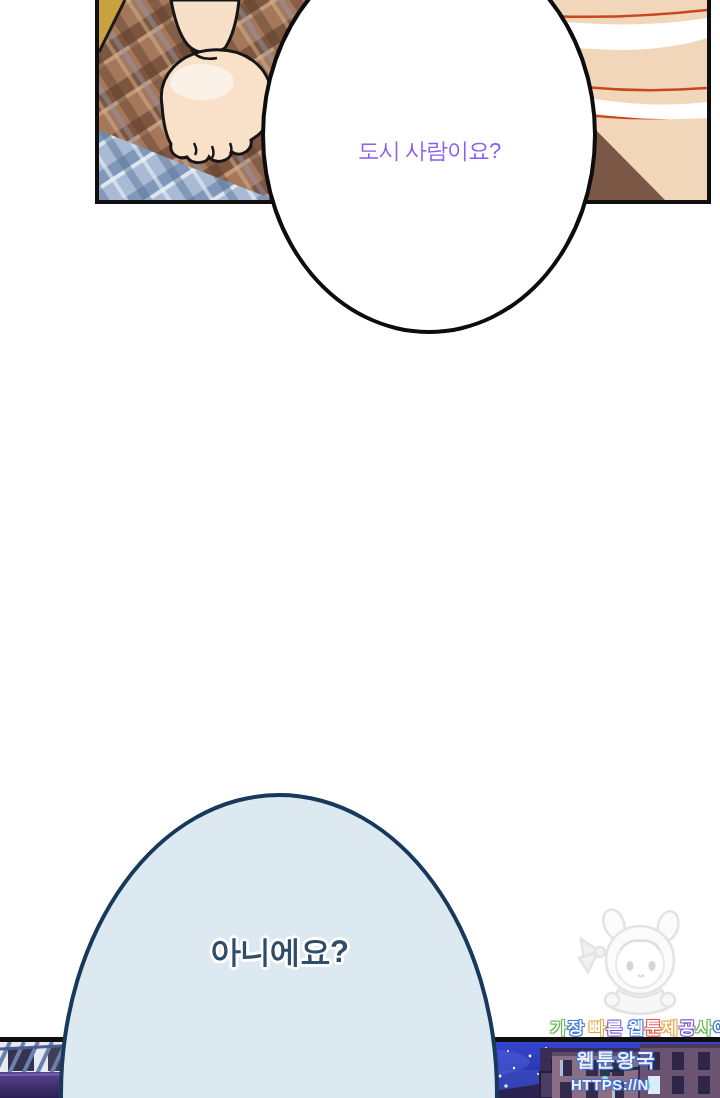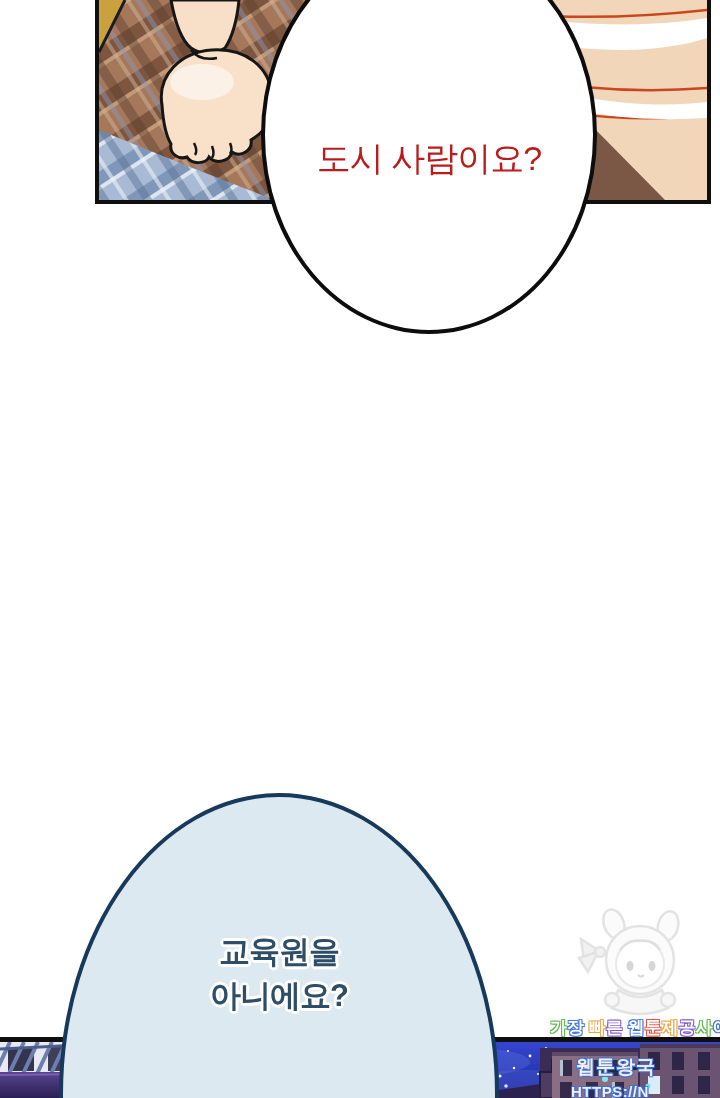--- a/index.html
+++ b/index.html
@@ -6,38 +6,38 @@
   .page{position:relative;width:720px;height:1098px;margin:0 auto;background:#ffffff;overflow:hidden;
         font-family:"Liberation Sans", sans-serif;}
   
   .panel-top{position:absolute;left:95px;top:0;width:616px;height:204px;box-sizing:border-box;
              border:4px solid #0f0f0f;border-top:none;background:#f2d6ba;z-index:1;}
   .panel-top svg{display:block;}
   
   .bubble-white{position:absolute;left:261px;top:-64px;width:328px;height:390px;background:#ffffff;
                 border:4px solid #0d0d0d;border-radius:50%;z-index:10;}
   .bubble-white .btxt{position:absolute;top:196px;left:0;width:100%;text-align:center;
-                      font-size:34px;letter-spacing:-1px;color:#b91c1c;}
+                      font-size:22px;letter-spacing:-1px;color:#8b5cf6;}
   
   .panel-bottom{position:absolute;left:0;top:1037px;width:720px;height:61px;box-sizing:border-box;
                 border-top:5px solid #0f0f0f;background:#1c2b96;z-index:2;}
   
   .bubble-blue{position:absolute;left:59px;top:793px;width:432px;height:594px;background:#dde9f0;
                border:4px solid #17395c;border-radius:50%;z-index:20;}
   .bubble-blue .btxt{position:absolute;top:133px;left:0;width:100%;text-align:center;
                      font-weight:bold;font-size:31px;line-height:44px;color:#2e4d68;letter-spacing:-1px;
                      text-shadow:-2px -2px 0 #fff,2px -2px 0 #fff,-2px 2px 0 #fff,2px 2px 0 #fff,
                                  0 -3px 0 #fff,0 3px 0 #fff,-3px 0 0 #fff,3px 0 0 #fff;}
   .bubble-blue .bline{display:block;}
   
   .chibi{position:absolute;left:568px;top:898px;width:140px;height:130px;z-index:15;opacity:.95;}
   
   .wm{position:absolute;left:550px;top:1019px;width:168px;z-index:30;font-weight:bold;line-height:1;}
   .wm .l1{font-size:17px;letter-spacing:0;color:#fff;white-space:nowrap;opacity:.95;}
-  .wm .l2{font-size:19px;margin:21px 0 0 26px;letter-spacing:1px;color:#fff;opacity:.9;}
+  .wm .l2{font-size:19px;margin:14px 0 0 26px;letter-spacing:1px;color:#fff;opacity:.9;}
   .wm .l3{font-size:15px;margin:8px 0 0 21px;letter-spacing:.5px;color:#fff;opacity:.9;}
   .wm .oc{text-shadow:1px 1px 0 var(--oc),-1px -1px 0 var(--oc),1px -1px 0 var(--oc),-1px 1px 0 var(--oc),
                       0 0 2px var(--oc);}
 </style>
 </head>
 <body>
 
 <div class="page">
 
   <div class="panel-top">
@@ -231,21 +231,20 @@
     </g>
     <g fill="#d4d4d4">
       <ellipse cx="62" cy="68" rx="3.5" ry="5"></ellipse>
       <ellipse cx="84" cy="68" rx="3.5" ry="5"></ellipse>
     </g>
     <path d="M70,77 q3,3 6,0" stroke="#d8d8d8" fill="none" stroke-width="2"></path>
   </svg>
 
   <div class="bubble-blue">
     <div class="btxt">
-      <span class="bline">교육원을</span>
       <span class="bline">아니에요?</span>
     </div>
   </div>
 
   <div class="wm">
     <div class="l1" id="wm-line1"><span class="oc" style="--oc: #58b447;">가</span><span class="oc" style="--oc: #3a6fd8;">장</span><span class="oc" style="--oc: #e0483c;"> </span><span class="oc" style="--oc: #e8a33c;">빠</span><span class="oc" style="--oc: #7a52c8;">른</span><span class="oc" style="--oc: #58b447;"> </span><span class="oc" style="--oc: #3a6fd8;">웹</span><span class="oc" style="--oc: #e0483c;">툰</span><span class="oc" style="--oc: #e8a33c;">제</span><span class="oc" style="--oc: #7a52c8;">공</span><span class="oc" style="--oc: #58b447;">사</span><span class="oc" style="--oc: #3a6fd8;">이</span><span class="oc" style="--oc: #e0483c;">트</span></div>
     <div class="l2 oc" style="--oc: #3a6fd8;">웹툰왕국</div>
     <div class="l3 oc" style="--oc: #3a6fd8;">HTTPS://N</div>
   </div>
 

